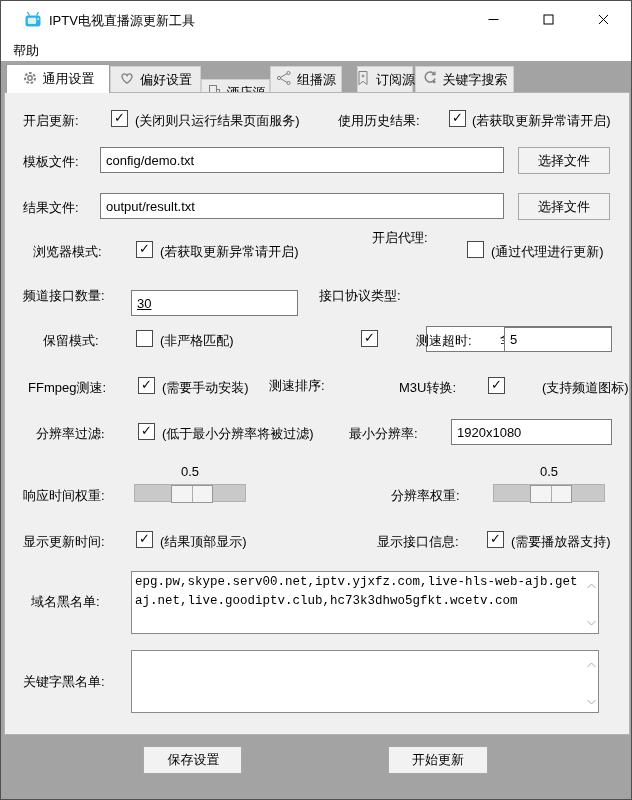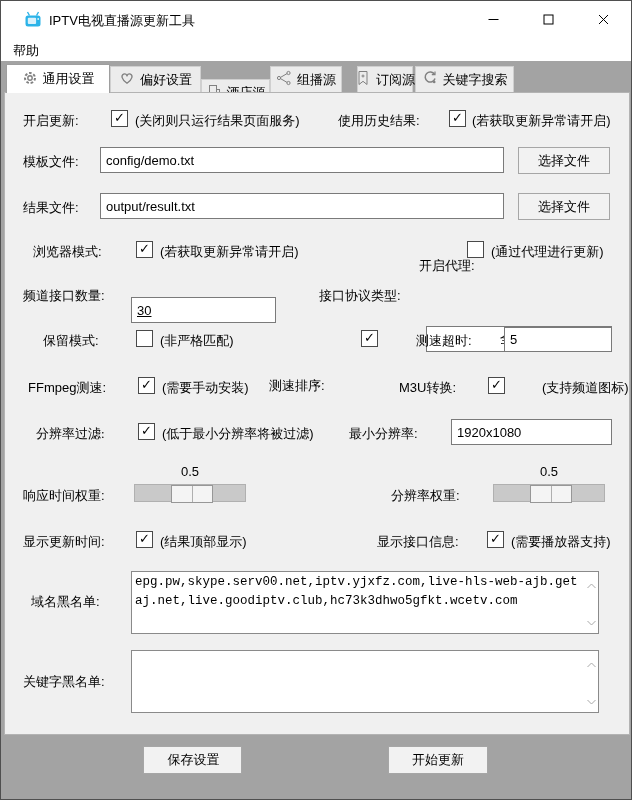--- a/index.html
+++ b/index.html
@@ -155,28 +155,28 @@
 
   <div class="abs lbl" style="left:22px;top:198px;">结果文件:</div>
   <input class="abs tinput" style="left: 99px; top: 192px; width: 404px; height: 26px;" value="output/result.txt">
   <button class="abs btn" style="left:517px;top:192px;width:92px;height:27px;">选择文件</button>
 
   <div class="abs lbl" style="left:32px;top:242px;">浏览器模式:</div>
   <div class="abs cb" style="left:135px;top:240px;">
       <span>✓</span>
     </div>
   <div class="abs hint" style="left:159px;top:242px;">(若获取更新异常请开启)</div>
-  <div class="abs lbl" style="left:371px;top:256px;margin-left:47px;">开启代理:</div>
+  <div class="abs lbl" style="left:371px;top:228px;">开启代理:</div>
   <div class="abs cb" style="left:466px;top:240px;">
       <span></span>
     </div>
   <div class="abs hint" style="left:490px;top:242px;">(通过代理进行更新)</div>
 
   <div class="abs lbl" style="left:22px;top:286px;">频道接口数量:</div>
-  <input class="abs tinput" style="left: 130px; top: 296px; width: 145px; height: 26px; text-decoration: underline;" value="30">
+  <input class="abs tinput" style="left: 130px; top: 289px; width: 167px; height: 26px; text-decoration: underline;" value="30">
   <div class="abs lbl" style="left:318px;top:286px;">接口协议类型:</div>
   <div class="abs combo" style="left:425px;top:280px;width:186px;height:26px;">
     <span>全部</span>
     <span>
       <svg width="11" height="7">
           <polyline points="1,1 5.5,5.5 10,1" fill="none" stroke="#555" stroke-width="1.4"></polyline>
         </svg>
     </span>
   </div>
 

